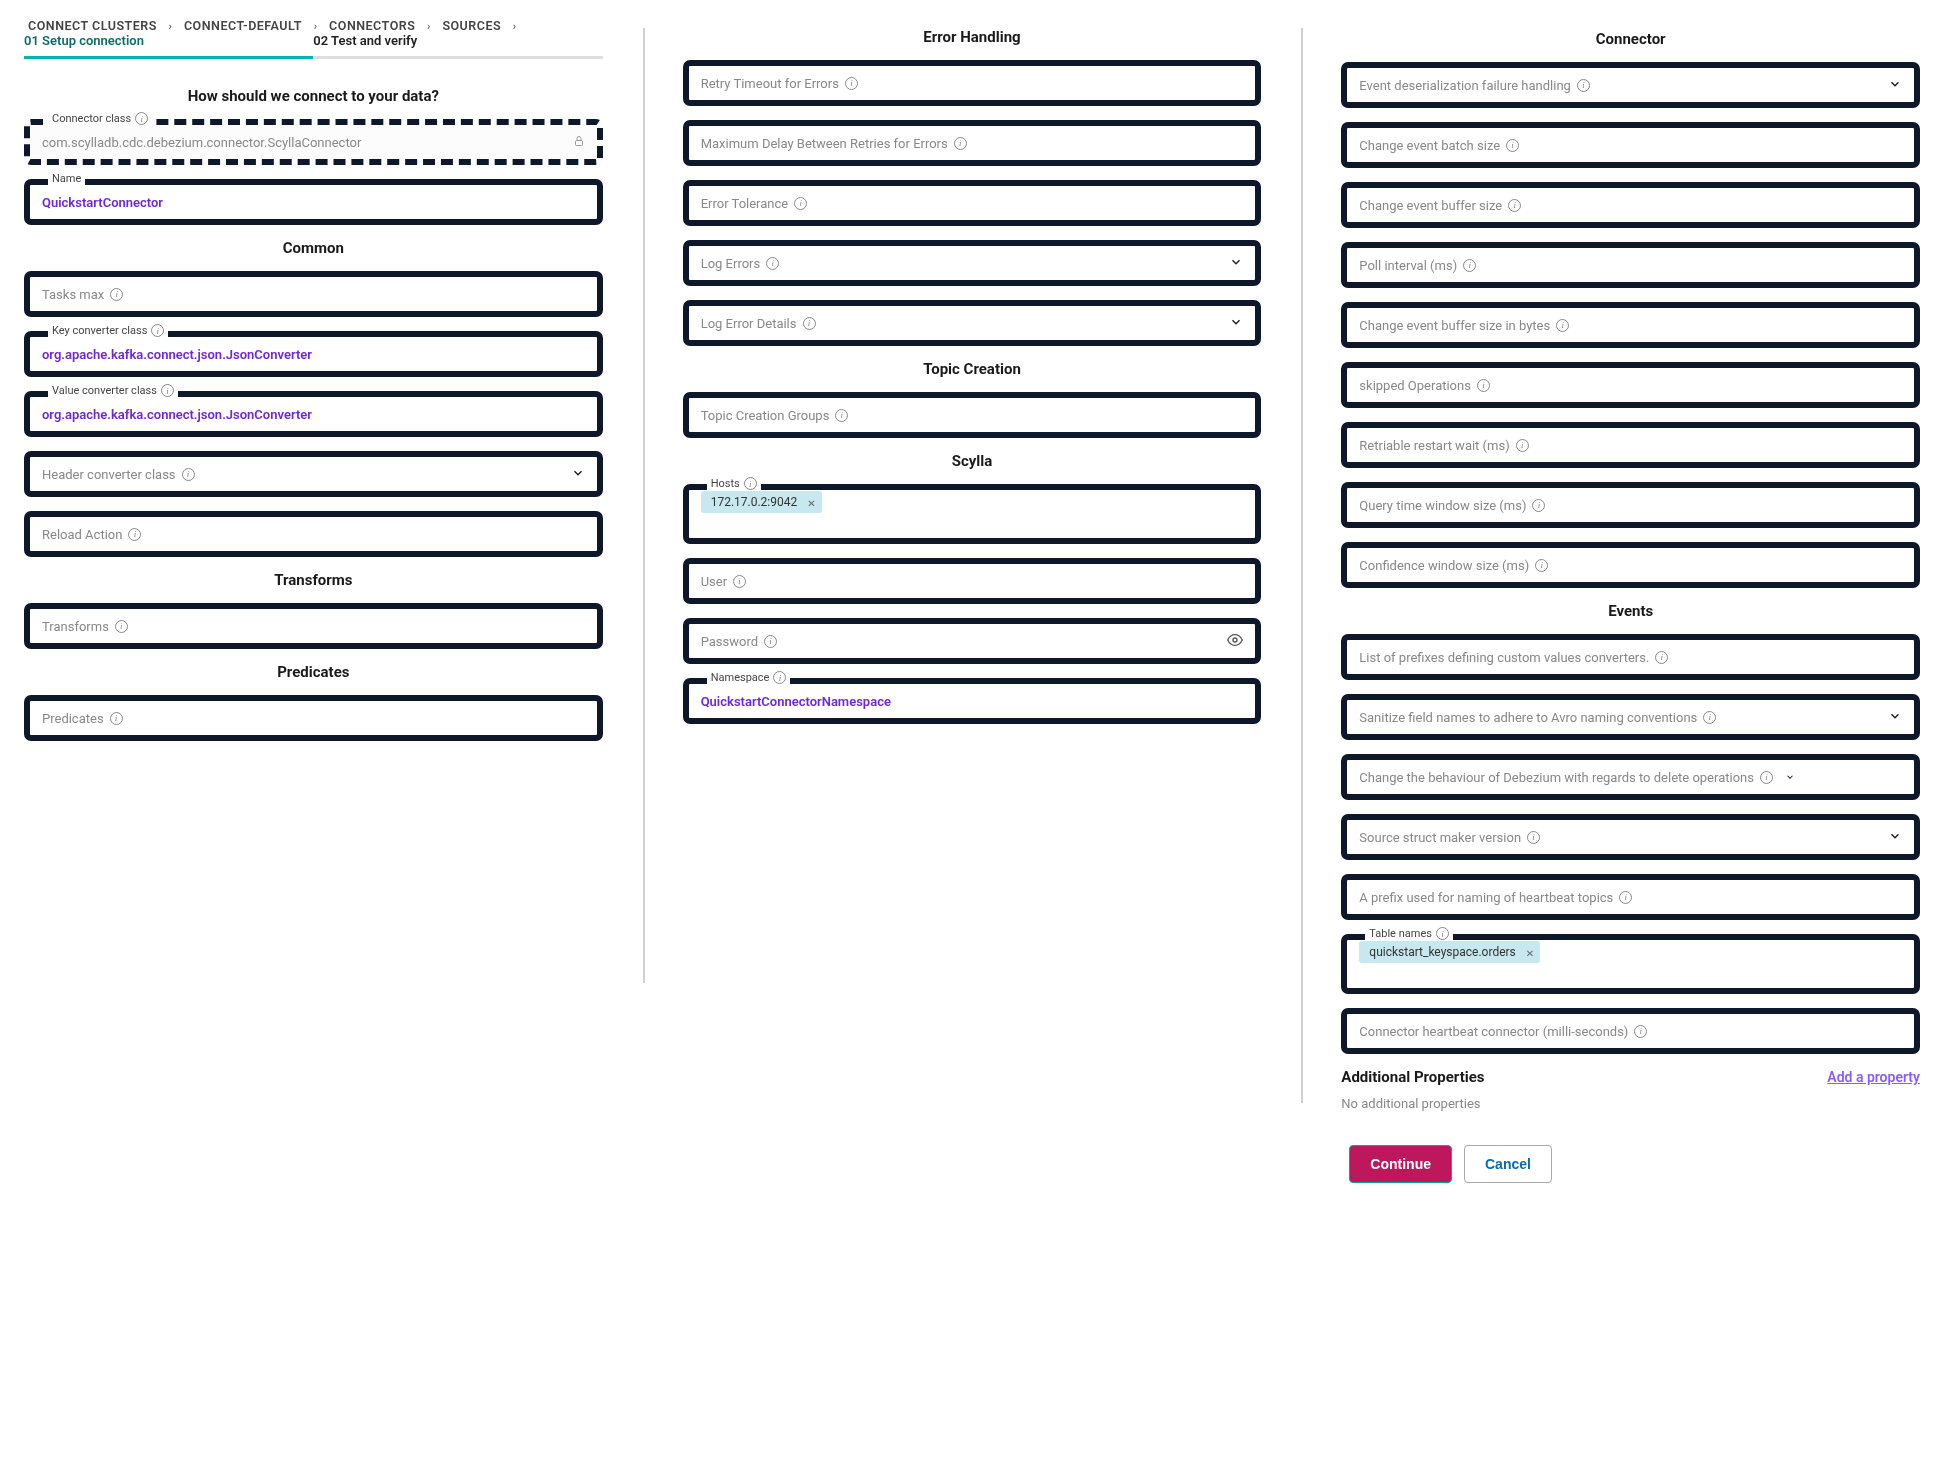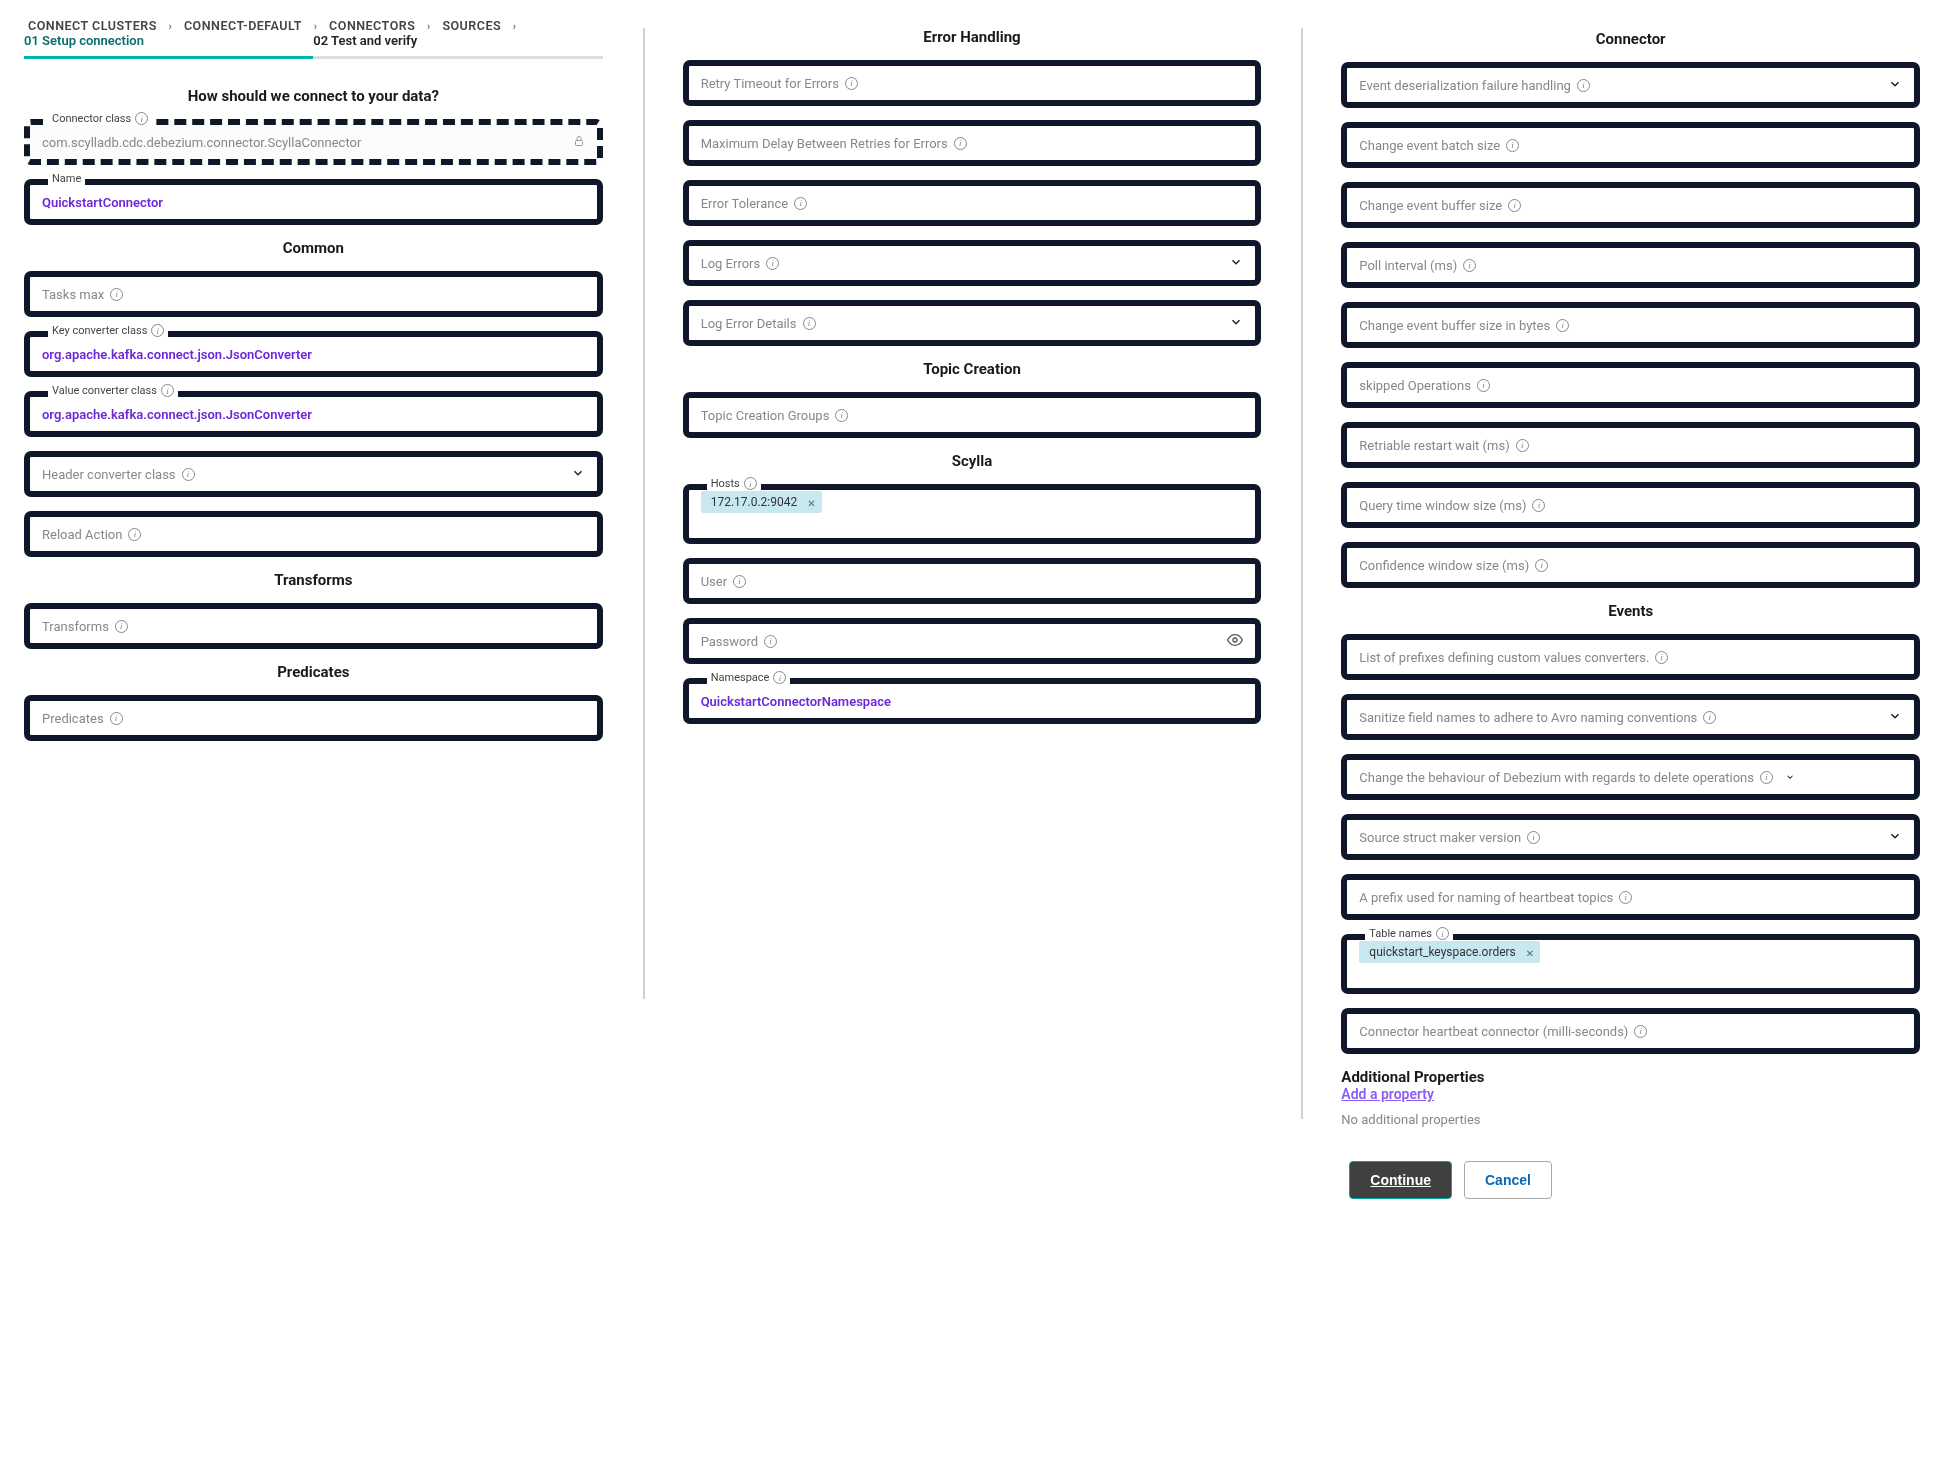--- a/index.html
+++ b/index.html
@@ -145,21 +145,20 @@
   bottom: 200px;
   width: 2px;
   background: #d0d0d0;
 }
 .col-wrap { position: relative; }
 .add-prop-row {
   display: flex;
   justify-content: space-between;
   align-items: baseline;
   margin-top: 10px;
-  flex-direction: column;
 }
 .link {
   color: #8b5cf6;
   text-decoration: underline;
   font-weight: 600;
   cursor: pointer;
   font-size: 14px;
 }
 .no-addl {
   color: #888;
@@ -174,24 +173,23 @@
 }
 .btn {
   padding: 10px 20px;
   border-radius: 4px;
   font-size: 14px;
   font-weight: 600;
   cursor: pointer;
   border: 1px solid transparent;
 }
 .btn-primary {
-  background: #404040;
+  background: #be185d;
   color: #fff;
   border-color: #00a8a0;
-  text-decoration: underline;
 }
 .btn-secondary {
   background: #fff;
   color: #0969b5;
   border: 1px solid #a8a8a8;
 }
 svg { flex-shrink: 0; }
 </style>
 </head>
 <body>

